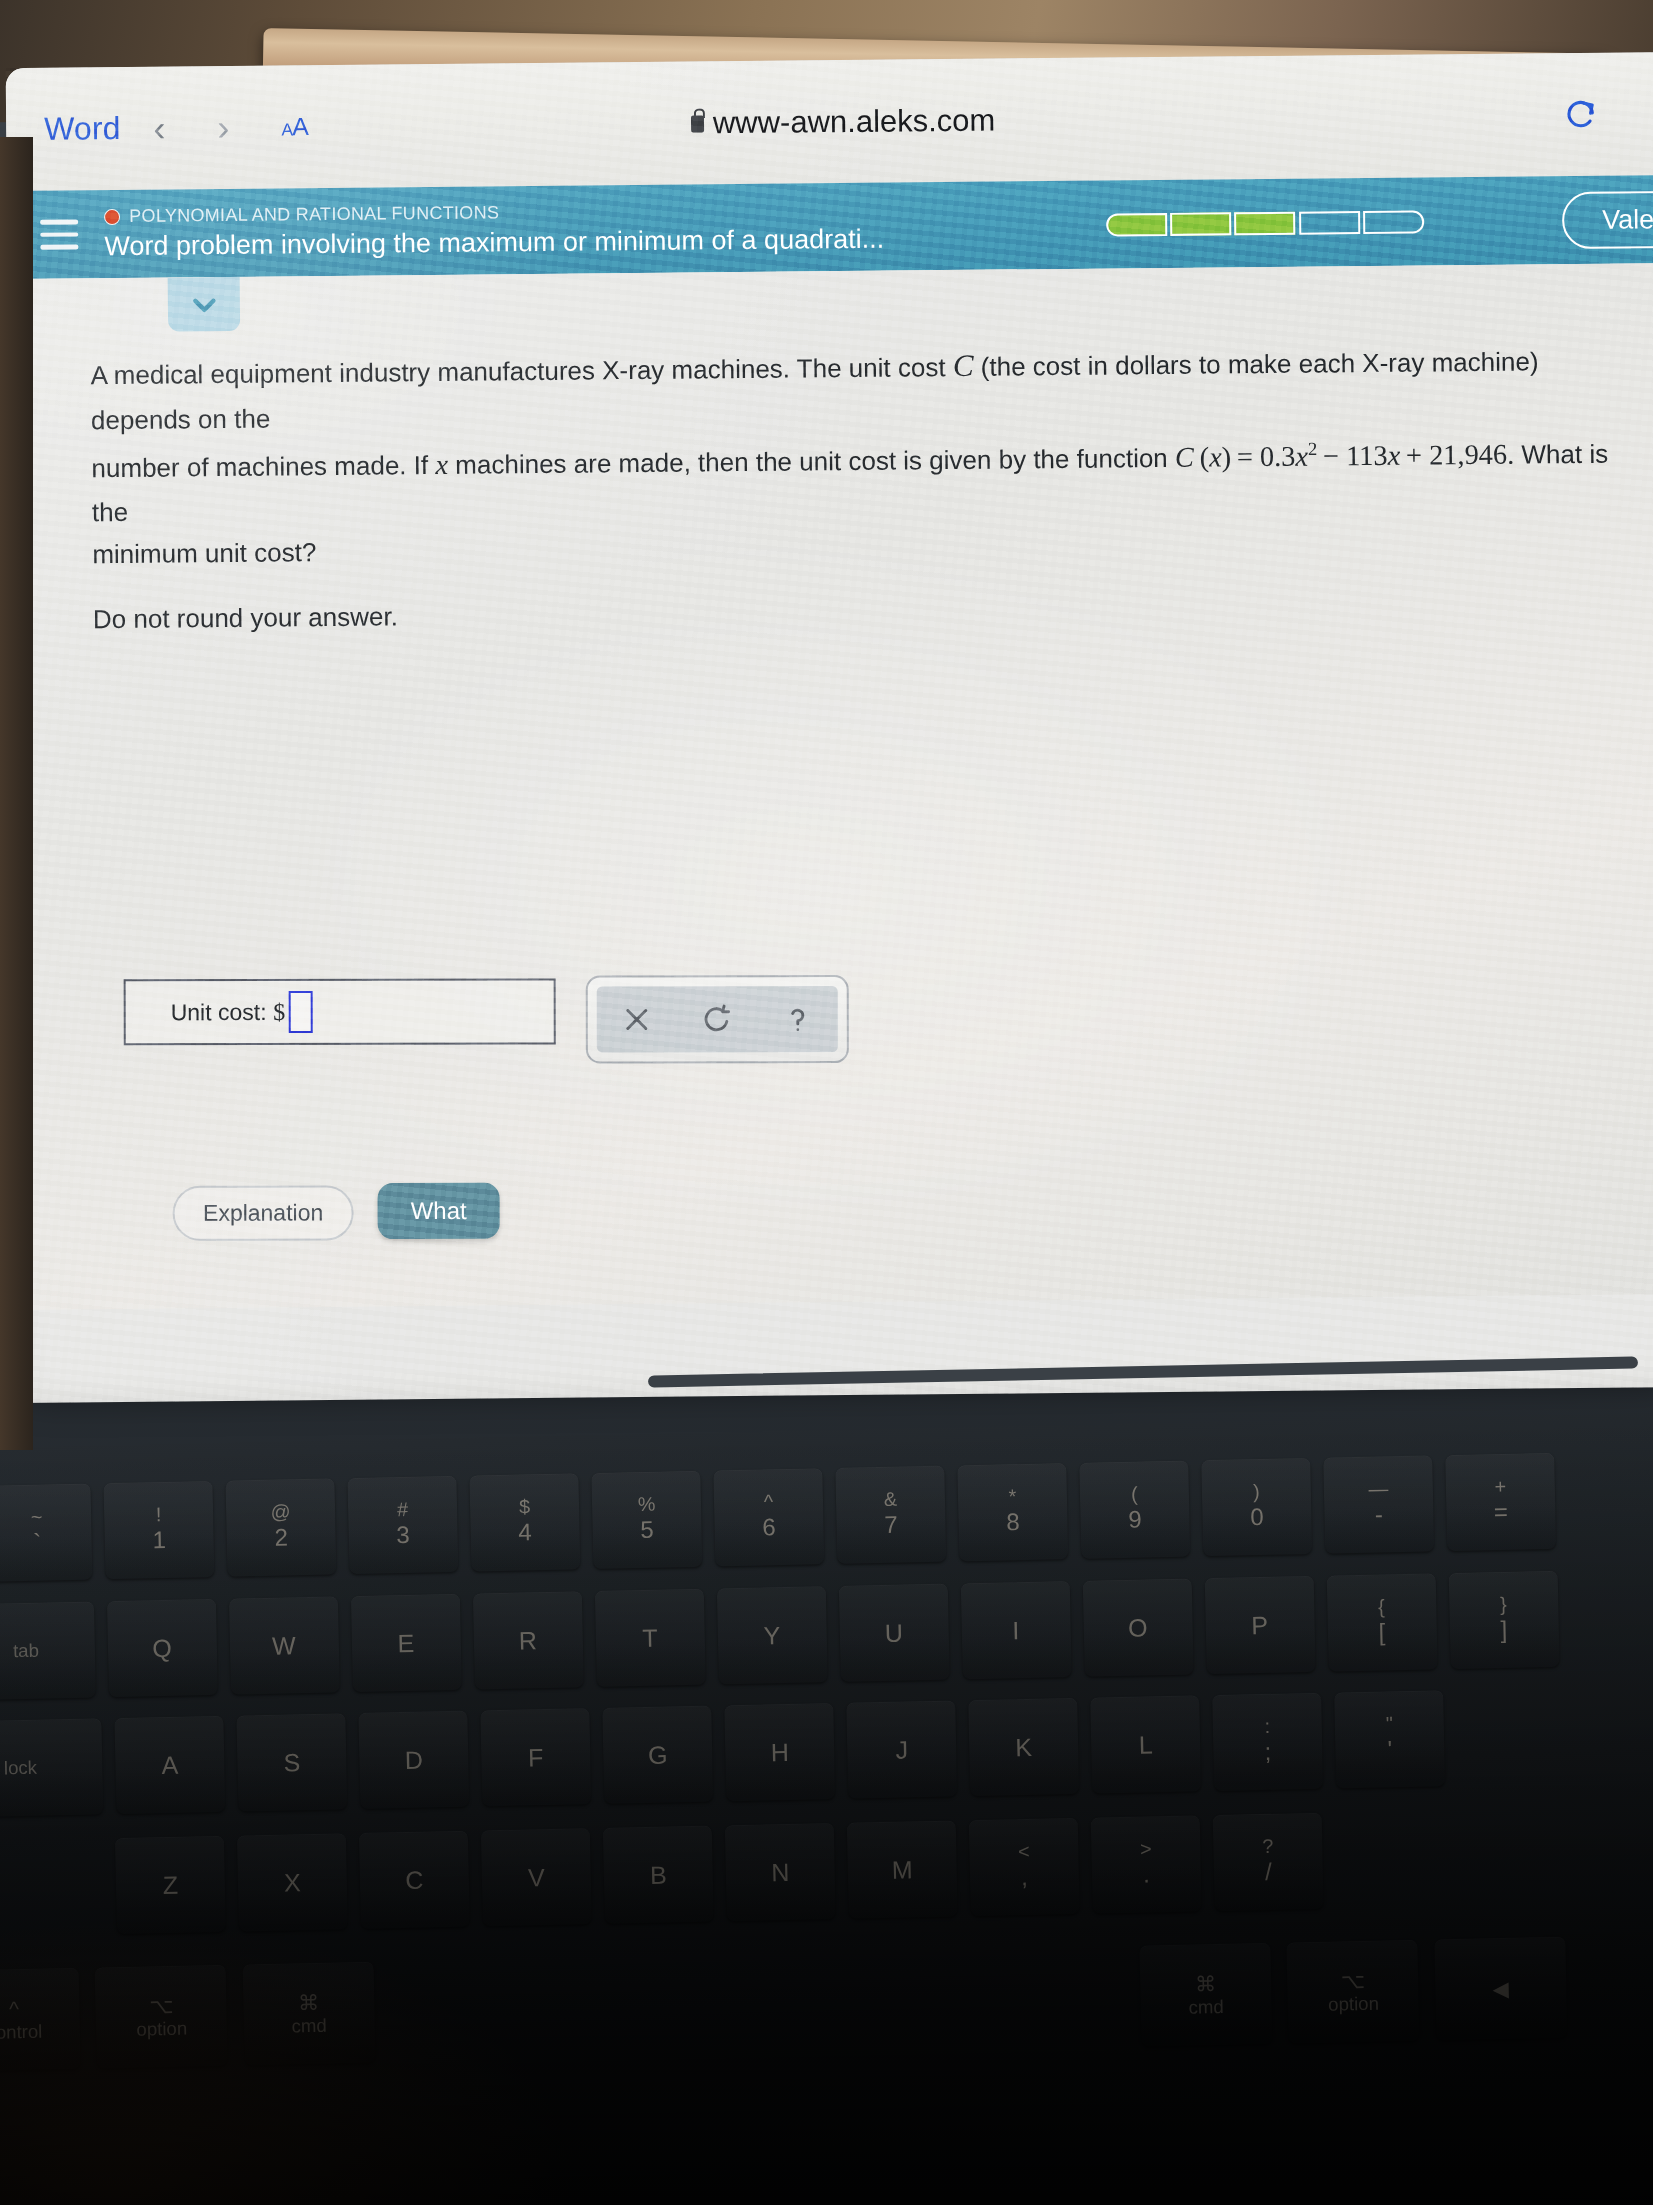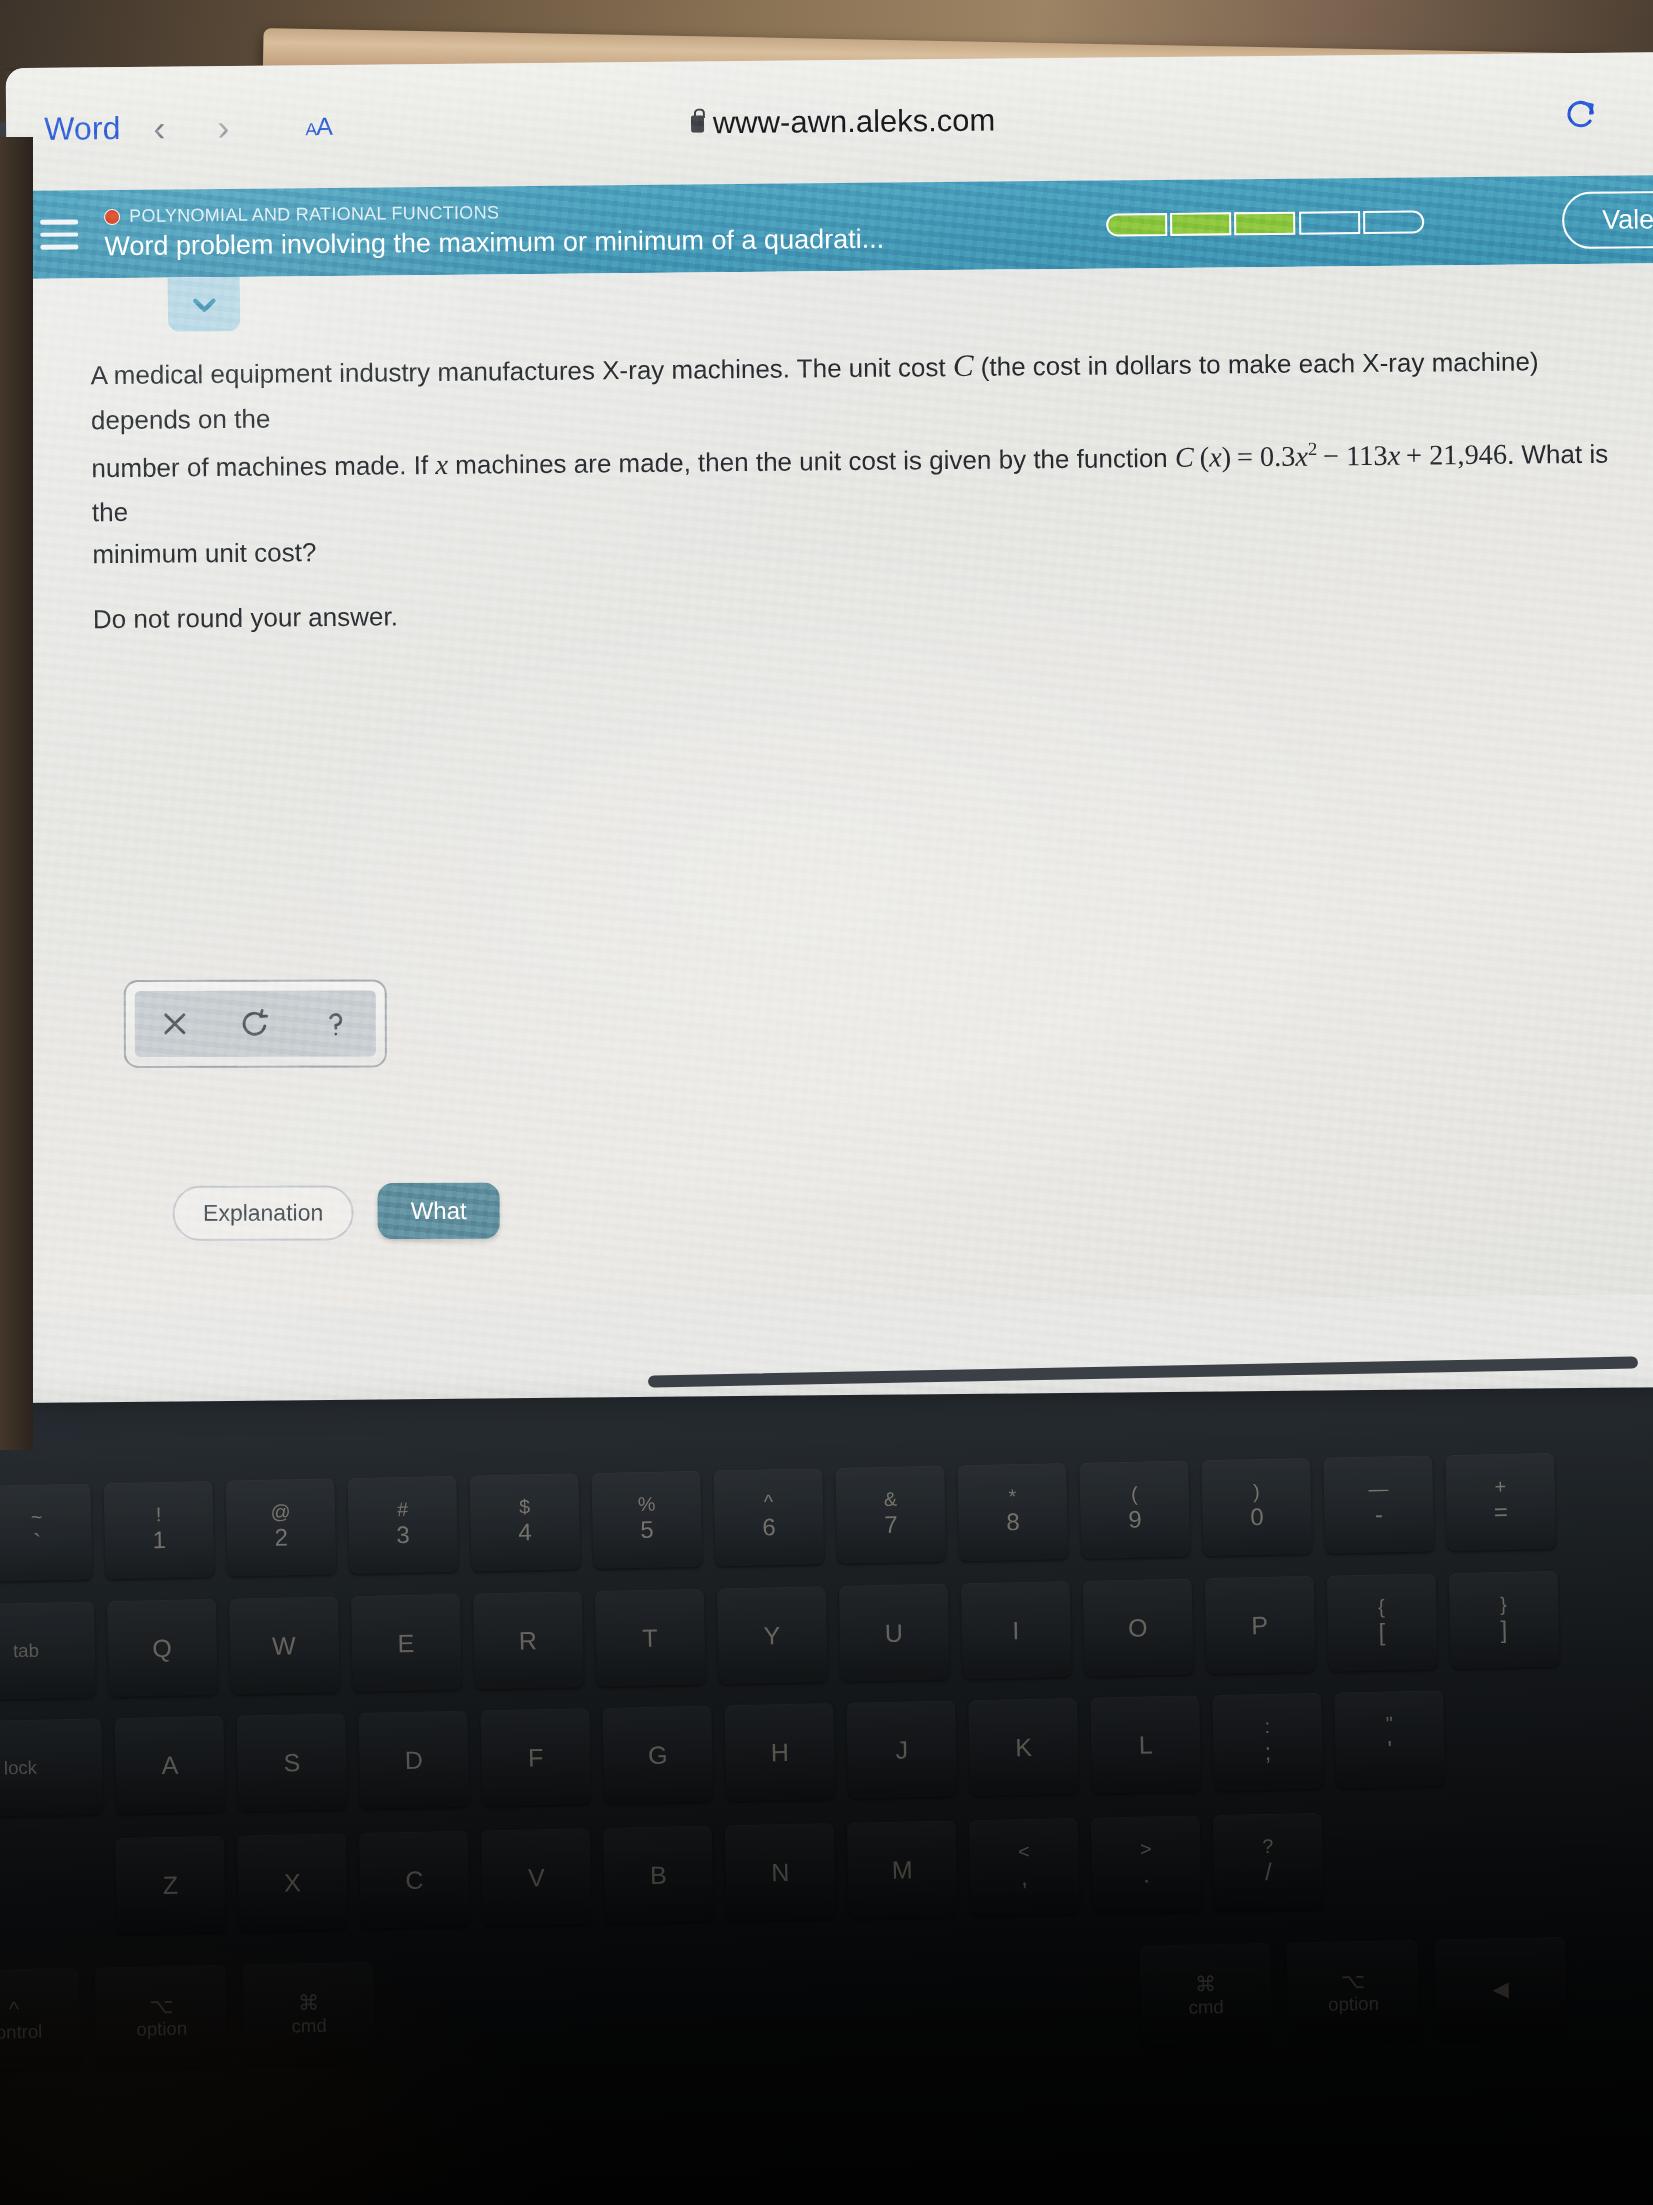--- a/index.html
+++ b/index.html
@@ -291,21 +291,21 @@
 </div>
 
 <div id="tablet"></div>
 
 <div id="screen">
 
   <div id="browserbar">
     <div class="bb-done">Word</div>
     <div class="bb-arrow active" style="margin-left:33px;">‹</div>
     <div class="bb-arrow" style="margin-left:52px;">›</div>
-    <div class="bb-aa" style="margin-left:76px;">
+    <div class="bb-aa" style="margin-left:52px;">
       <span class="small">A</span><span>A</span>
     </div>
 
     <div class="bb-url">
       <span class="lock"></span>
       <span>www-awn.aleks.com</span>
     </div>
 
     <svg class="bb-reload" viewBox="0 0 24 24" fill="none" stroke="#2a5bd7" stroke-width="2.1" stroke-linecap="round">
       <path d="M20 11a8 8 0 1 0-1.6 5.6"></path>
@@ -351,20 +351,25 @@
         <span>A medical equipment industry manufactures X-ray machines. The unit cost </span><span class="mathC">C</span><span> (the cost in dollars to make each X-ray machine) depends on the</span>
       </p>
       <p class="p-line2">
         <span>number of machines made. If </span><span class="mathvar">x</span><span> machines are made, then the unit cost is given by the function </span><span class="mathexpr"><i>C</i> (<i>x</i>) <span>= 0.3</span><i>x</i><sup>2</sup> <span>− 113</span><i>x</i> <span>+ 21,946.</span></span><span> What is the</span>
       </p>
       <p>minimum unit cost?</p>
       <p class="p-note">Do not round your answer.</p>
     </div>
 
     <div class="answer-row">
+      <div class="answerbox">
+        <span class="lbl">Unit cost:</span>
+        <span class="dollar">$</span>
+        <span class="slot"></span>
+      </div>
 
       <div class="mathtools">
         <div class="mathtools-inner">
           <svg class="mt-ico" viewBox="0 0 24 24" fill="none" stroke="#545a61" stroke-width="1.9" stroke-linecap="round">
             <path d="M6 6 L18 18 M18 6 L6 18"></path>
           </svg>
           <svg class="mt-ico" viewBox="0 0 24 24" fill="none" stroke="#545a61" stroke-width="1.9" stroke-linecap="round" stroke-linejoin="round">
             <path d="M15.5 6.5 A7 7 0 1 0 18 13.5"></path>
             <path d="M16.2 3.2 L15.2 7.1 L19.2 7.0"></path>
           </svg>

